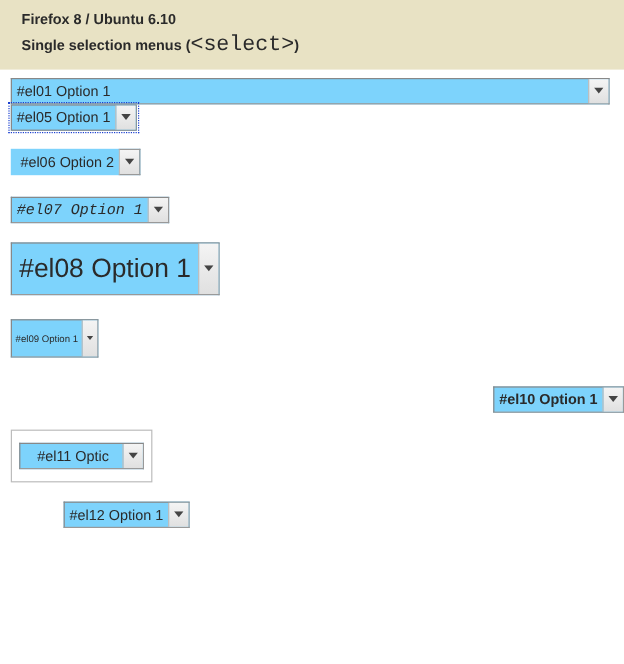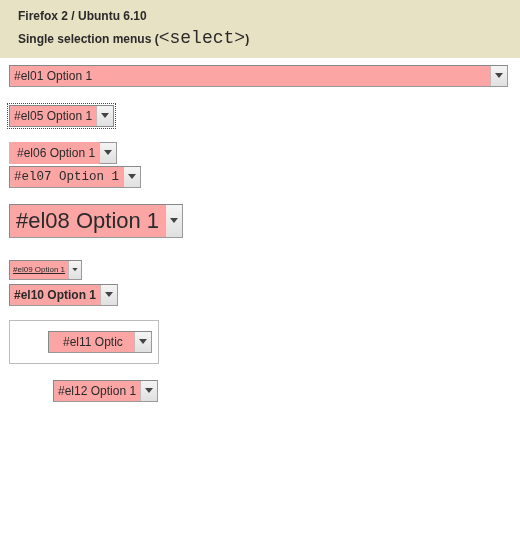--- a/index.html
+++ b/index.html
@@ -21,67 +21,67 @@
     font-weight:bold;
   }
   .header .line2{font-weight:normal;}
   .header .line2 .b{font-weight:bold;}
   code.kw{font-family:"Courier New",monospace;font-size:18px;}
   .content{padding:0 0 0 9px;}
   .row{margin:0 0 0 0;}
   
   .dd{
     display:inline-flex;align-items:center;justify-content:space-between;
-    background:#fca5a5;border:1px solid #999;border-top-color:#888;border-left-color:#888;
+    background:#7dd3fc;border:1px solid #999;border-top-color:#888;border-left-color:#888;
     height:22px;box-sizing:border-box;
   }
   .dd .val{padding:0 4px 0 4px;font-size:12px;white-space:nowrap;overflow:hidden;}
   .dd .btn{
     width:16px;height:100%;display:flex;align-items:center;justify-content:center;
     background:linear-gradient(#f4f4f4,#e0e0e0);
     border-left:1px solid #bdbdbd;
   }
   .dd .btn svg{display:block;}
   
   .r01 .dd{width:499px;margin-top:7px;}
   .r02{margin-top:17px;}
   .r02 .dd .val{color:var(--blue);background:var(--sel);}
   .r02 .dd{outline:1px dotted #7a77b5;outline-offset:-2px;}
   .r03{margin-top:15px;}
   .r04{margin-top:16px;}
   .r04 .wrap{display:inline-block;border:1px dotted var(--grey);padding:4px;}
-  .r05{margin-top:18px;text-decoration:underline;}
+  .r05{text-decoration:underline;}
   .r05 .dd{outline:1px dotted var(--dotted);outline-offset:1px;border-color:#888;}
   .r06{margin-top:15px;}
   .r06 .dd{border:none;}
   .r06 .dd .val{padding-left:8px;}
   .r06 .dd .btn{border:1px solid #999;border-left-color:#bdbdbd;height:20px;}
-  .r07{margin-top:2px;}
+  .r07{margin-top:18px;font-style:italic;}
   .r07 .dd .val{font-family:"Courier New",monospace;font-size:12.5px;}
   .r08{margin-top:16px;}
-  .r08 .dd{height:34px;align-items:center;}
+  .r08 .dd{height:44px;align-items:center;}
   .r08 .dd .val{font-size:22px;padding:0 6px;}
   .r08 .dd .btn{width:16px;}
   .r09{margin-top:20px;}
-  .r09 .dd{height:20px;text-decoration:underline;}
+  .r09 .dd{height:32px;}
   .r09 .dd .val{font-size:8px;padding:0 3px;}
   .r09 .dd .btn{width:12px;}
-  .r10{margin-top:4px;}
+  .r10{margin-top:24px;text-align:right;}
   .r10 .dd .val{font-weight:bold;}
   .r11{margin-top:14px;}
   .r11 .wrap{display:inline-block;border:1px solid #bcbcbc;padding:10px 6px;}
-  .r11 .dd{width:104px;margin-left:32px;}
+  .r11 .dd{width:104px;}
   .r11 .dd .val{padding-left:14px;}
   .r12{margin-top:16px;margin-bottom:10px;padding-left:44px;}
 </style>
 </head>
 <body>
 
 <div class="header">
-  <div class="line1">Firefox 2 / Ubuntu 6.10</div>
+  <div class="line1">Firefox 8 / Ubuntu 6.10</div>
   <div class="line2">
     <span class="b">Single selection menus (</span><code class="kw">&lt;select&gt;</code><span class="b">)</span>
   </div>
 </div>
 
 <div class="content">
 
   <div class="row r01">
     <div class="dd">
       <span class="val">#el01 Option 1</span>
@@ -102,21 +102,21 @@
       <span class="btn">
         <svg width="8" height="6" viewBox="0 0 8 6">
             <path d="M0 0 L8 0 L4 5 Z" fill="#444"></path>
           </svg>
       </span>
     </div>
   </div>
 
   <div class="row r06">
     <div class="dd">
-      <span class="val">#el06 Option 1</span>
+      <span class="val">#el06 Option 2</span>
       <span class="btn">
         <svg width="8" height="6" viewBox="0 0 8 6">
             <path d="M0 0 L8 0 L4 5 Z" fill="#444"></path>
           </svg>
       </span>
     </div>
   </div>
 
   <div class="row r07">
     <div class="dd">

